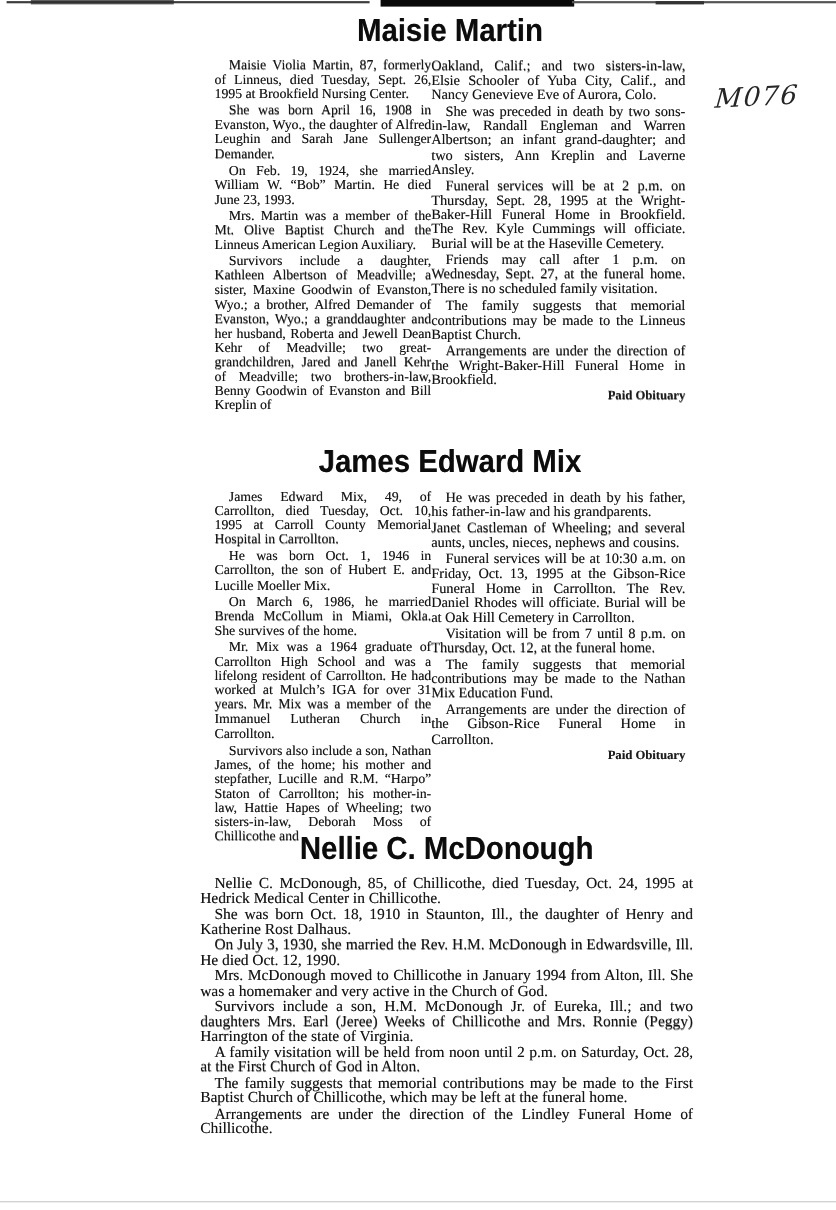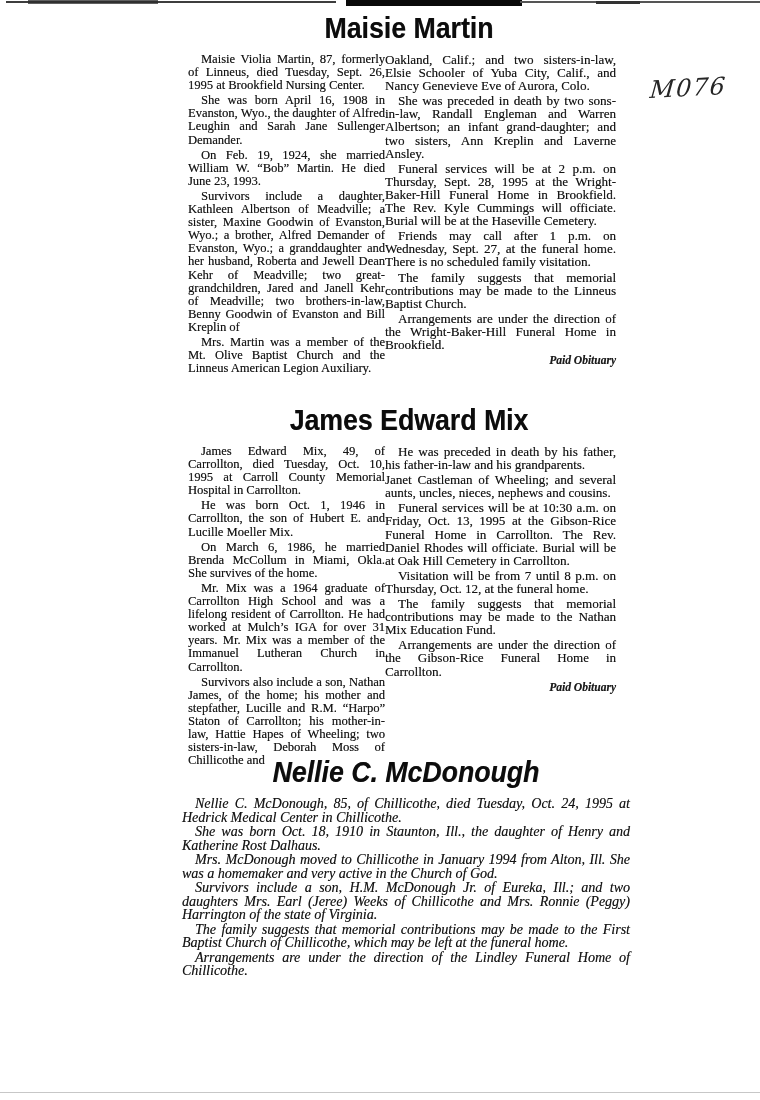--- a/index.html
+++ b/index.html
@@ -24,47 +24,47 @@
     position:absolute; left:650px; top:74px;
     font-family:"DejaVu Serif", serif; font-style:italic;
     font-size:24px; letter-spacing:1.5px; color:#262626;
     transform:rotate(-3deg) skewX(-8deg);
   }
 
   
   .obit { position:absolute; width:442px; }
   #sec-maisie { left:188px; top:12px; }
   #sec-mix    { left:188px; top:404px; }
-  #sec-nellie { left:182px; top:756px; width:448px;font-style:italic; }
+  #sec-nellie { left:182px; top:756px; width:448px; }
 
   .headline {
     margin:0 0 8px 0; text-align:center;
     font-family:"Liberation Sans", sans-serif; font-weight:bold;
     font-size:29px; color:#0c0c0c; letter-spacing:0;
     transform:scaleX(0.92); transform-origin:50% 50%;
     text-shadow:0.3px 0.3px 0.4px rgba(0,0,0,.55);
   }
 
-  .cols { display:flex; justify-content:flex-start; }
+  .cols { display:flex; justify-content:center; }
   .col-left  { width:197px; }
   .col-right { width:231px; }
 
   .para {
     margin:0 0 2px 0; text-align:justify;
     font-size:12.5px; line-height:13.1px; color:#151515;
     text-shadow:0.2px 0.2px 0.35px rgba(0,0,0,.5);
   }
   .col-right .para { font-size:13px; }
   .indent { text-indent:13px; }
 
   #sec-nellie .para { font-size:14px; line-height:13.5px; margin-bottom:1px; }
 
   .paid {
     margin:3px 0 0 0; text-align:right;
-    font-style:italic; font-weight:bold; font-size:11.5px; color:#1c1c1c;
+    font-weight:bold; font-size:11.5px; color:#1c1c1c;
     text-shadow:0.2px 0.2px 0.3px rgba(0,0,0,.5);
   }
 </style>
 </head>
 <body>
 
 <div class="page">
 
   <div class="edge-top">
     <span class="seg seg-a"></span>
@@ -76,22 +76,22 @@
 
   <div class="handwritten">M076</div>
 
   <section class="obit" id="sec-maisie">
     <h1 class="headline">Maisie Martin</h1>
     <div class="cols">
       <div class="col-left">
         <p class="para indent">Maisie Violia Martin, 87, formerly of Linneus, died Tuesday, Sept. 26, 1995 at Brookfield Nursing Center.</p>
         <p class="para indent">She was born April 16, 1908 in Evanston, Wyo., the daughter of Alfred Leughin and Sarah Jane Sullenger Demander.</p>
         <p class="para indent">On Feb. 19, 1924, she married William W. “Bob” Martin. He died June 23, 1993.</p>
+        <p class="para indent">Mrs. Martin was a member of the Mt. Olive Baptist Church and the Linneus American Legion Auxiliary.</p>
         <p class="para indent">Survivors include a daughter, Kathleen Albertson of Meadville; a sister, Maxine Goodwin of Evanston, Wyo.; a brother, Alfred Demander of Evanston, Wyo.; a granddaughter and her husband, Roberta and Jewell Dean Kehr of Meadville; two great-grandchildren, Jared and Janell Kehr of Meadville; two brothers-in-law, Benny Goodwin of Evanston and Bill Kreplin of</p>
-        <p class="para indent">Mrs. Martin was a member of the Mt. Olive Baptist Church and the Linneus American Legion Auxiliary.</p>
       </div>
       <div class="col-right">
         <p class="para">Oakland, Calif.; and two sisters-in-law, Elsie Schooler of Yuba City, Calif., and Nancy Genevieve Eve of Aurora, Colo.</p>
         <p class="para indent">She was preceded in death by two sons-in-law, Randall Engleman and Warren Albertson; an infant grand-daughter; and two sisters, Ann Kreplin and Laverne Ansley.</p>
         <p class="para indent">Funeral services will be at 2 p.m. on Thursday, Sept. 28, 1995 at the Wright-Baker-Hill Funeral Home in Brookfield. The Rev. Kyle Cummings will officiate. Burial will be at the Haseville Cemetery.</p>
         <p class="para indent">Friends may call after 1 p.m. on Wednesday, Sept. 27, at the funeral home. There is no scheduled family visitation.</p>
         <p class="para indent">The family suggests that memorial contributions may be made to the Linneus Baptist Church.</p>
         <p class="para indent">Arrangements are under the direction of the Wright-Baker-Hill Funeral Home in Brookfield.</p>
         <p class="paid">Paid Obituary</p>
       </div>
@@ -118,22 +118,24 @@
         <p class="paid">Paid Obituary</p>
       </div>
     </div>
   </section>
 
   <section class="obit" id="sec-nellie">
     <h1 class="headline">Nellie C. McDonough</h1>
     <div>
       <p class="para indent">Nellie C. McDonough, 85, of Chillicothe, died Tuesday, Oct. 24, 1995 at Hedrick Medical Center in Chillicothe.</p>
       <p class="para indent">She was born Oct. 18, 1910 in Staunton, Ill., the daughter of Henry and Katherine Rost Dalhaus.</p>
+      <p class="para indent">On July 3, 1930, she married the Rev. H.M. McDonough in Edwardsville, Ill. He died Oct. 12, 1990.</p>
       <p class="para indent">Mrs. McDonough moved to Chillicothe in January 1994 from Alton, Ill. She was a homemaker and very active in the Church of God.</p>
       <p class="para indent">Survivors include a son, H.M. McDonough Jr. of Eureka, Ill.; and two daughters Mrs. Earl (Jeree) Weeks of Chillicothe and Mrs. Ronnie (Peggy) Harrington of the state of Virginia.</p>
+      <p class="para indent">A family visitation will be held from noon until 2 p.m. on Saturday, Oct. 28, at the First Church of God in Alton.</p>
       <p class="para indent">The family suggests that memorial contributions may be made to the First Baptist Church of Chillicothe, which may be left at the funeral home.</p>
       <p class="para indent">Arrangements are under the direction of the Lindley Funeral Home of Chillicothe.</p>
     </div>
   </section>
 
   <div class="edge-bottom"></div>
 
 </div>
 
 </body></html>

